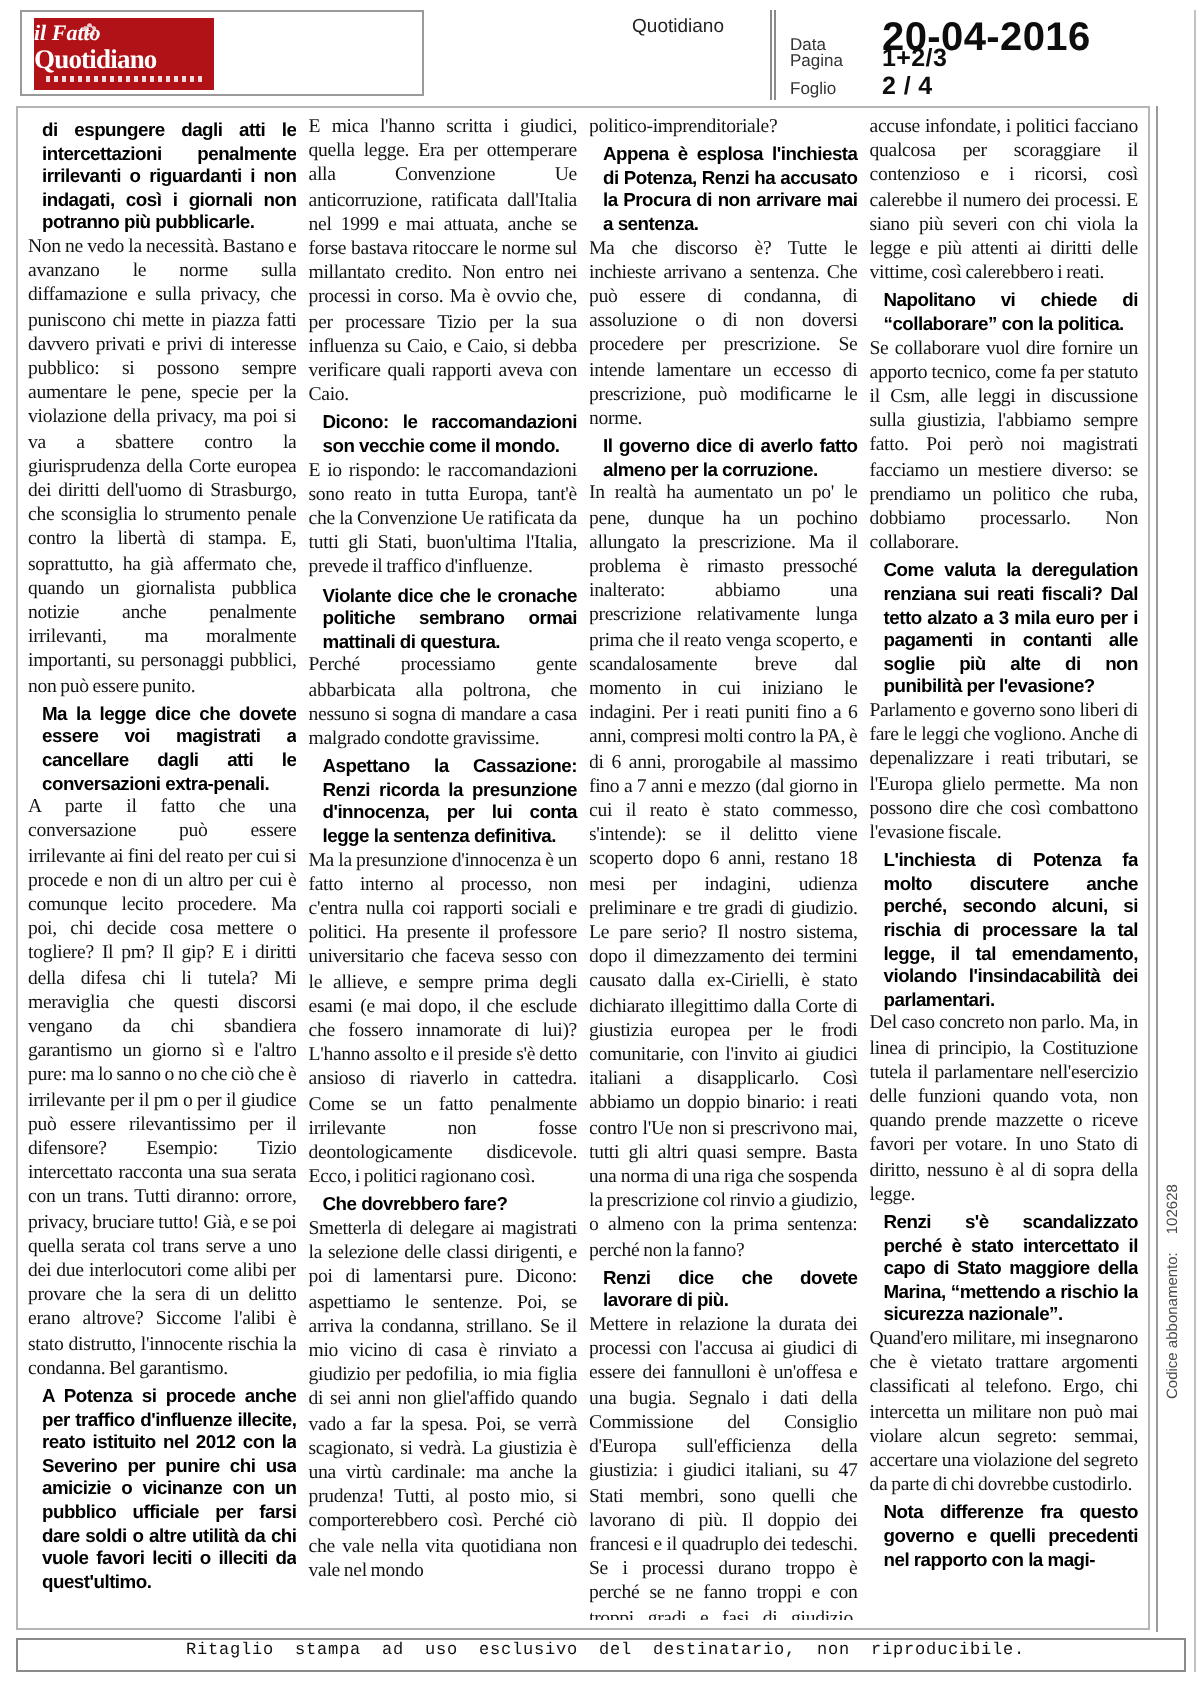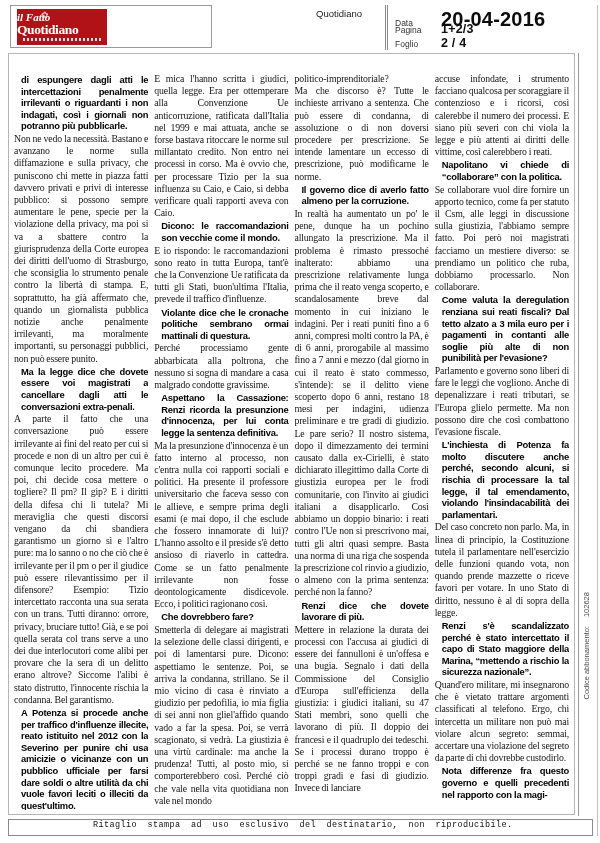--- a/index.html
+++ b/index.html
@@ -24,21 +24,21 @@
           border-left:3px double #8a8a8a; padding:3px 0 0 7px;margin-left:16px; }
   .meta-row { display:flex; align-items:baseline; height:14px; }
   .meta-label { width:46px; font:8.5px "Liberation Sans", sans-serif; color:#333; }
   .meta-value { font:600 12.5px "Liberation Sans", sans-serif; color:#0d0d0d; letter-spacing:0.2px; }
   .meta-row:first-child .meta-value { font-size:20px;text-align:center; }
 
   
   .main-box { position:absolute; left:8px; top:53px; width:567px; height:762px;
           border:1px solid #b5b5b5; padding:4px 5px; overflow:hidden; }
   .cols { display:flex; gap:6px; height:100%; overflow:hidden; }
-  .col { flex:1 1 0; overflow:hidden; text-align:justify; hyphens:auto;margin-top:15px; -webkit-hyphens:auto; }
+  .col { flex:1 1 0; overflow:hidden; text-align:justify; hyphens:auto; -webkit-hyphens:auto; }
   .col p.a { font:9.8px/12.2px "Liberation Serif", serif; color:#141414;
              letter-spacing:-0.15px; word-spacing:-0.4px; }
   .col p.q { font:bold 9.4px/11.6px "Liberation Sans", sans-serif; color:#000;
              margin:1px 0 1px 7px; letter-spacing:-0.25px; }
 
   
   .codice-rule { position:absolute; left:578px; top:53px; height:763px; border-left:1px solid #9a9a9a; }
   .right-edge  { position:absolute; left:597px; top:5px;  height:831px; border-left:1px solid #c2c2c2; }
   .codice { position:absolute; left:512px; top:619px; width:150px; height:11px;
             transform:rotate(-90deg); font:7.5px "Liberation Sans", sans-serif;
@@ -95,28 +95,29 @@
         <p class="a">E io rispondo: le raccomandazioni sono reato in tutta Europa, tant'è che la Convenzione Ue ratificata da tutti gli Stati, buon'ultima l'Italia, prevede il traffico d'influenze.</p>
         <p class="q">Violante dice che le cronache politiche sembrano ormai mattinali di questura.</p>
         <p class="a">Perché processiamo gente abbarbicata alla poltrona, che nessuno si sogna di mandare a casa malgrado condotte gravissime.</p>
         <p class="q">Aspettano la Cassazione: Renzi ricorda la presunzione d'innocenza, per lui conta legge la sentenza definitiva.</p>
         <p class="a">Ma la presunzione d'innocenza è un fatto interno al processo, non c'entra nulla coi rapporti sociali e politici. Ha presente il professore universitario che faceva sesso con le allieve, e sempre prima degli esami (e mai dopo, il che esclude che fossero innamorate di lui)? L'hanno assolto e il preside s'è detto ansioso di riaverlo in cattedra. Come se un fatto penalmente irrilevante non fosse deontologicamente disdicevole. Ecco, i politici ragionano così.</p>
         <p class="q">Che dovrebbero fare?</p>
         <p class="a">Smetterla di delegare ai magistrati la selezione delle classi dirigenti, e poi di lamentarsi pure. Dicono: aspettiamo le sentenze. Poi, se arriva la condanna, strillano. Se il mio vicino di casa è rinviato a giudizio per pedofilia, io mia figlia di sei anni non gliel'affido quando vado a far la spesa. Poi, se verrà scagionato, si vedrà. La giustizia è una virtù cardinale: ma anche la prudenza! Tutti, al posto mio, si comporterebbero così. Perché ciò che vale nella vita quotidiana non vale nel mondo</p>
       </div>
       <div class="col">
         <p class="a">politico-imprenditoriale?</p>
+        <p class="q">Appena è esplosa l'inchiesta di Potenza, Renzi ha accusato la Procura di non arrivare mai a sentenza.</p>
         <p class="a">Ma che discorso è? Tutte le inchieste arrivano a sentenza. Che può essere di condanna, di assoluzione o di non doversi procedere per prescrizione. Se intende lamentare un eccesso di prescrizione, può modificarne le norme.</p>
         <p class="q">Il governo dice di averlo fatto almeno per la corruzione.</p>
         <p class="a">In realtà ha aumentato un po' le pene, dunque ha un pochino allungato la prescrizione. Ma il problema è rimasto pressoché inalterato: abbiamo una prescrizione relativamente lunga prima che il reato venga scoperto, e scandalosamente breve dal momento in cui iniziano le indagini. Per i reati puniti fino a 6 anni, compresi molti contro la PA, è di 6 anni, prorogabile al massimo fino a 7 anni e mezzo (dal giorno in cui il reato è stato commesso, s'intende): se il delitto viene scoperto dopo 6 anni, restano 18 mesi per indagini, udienza preliminare e tre gradi di giudizio. Le pare serio? Il nostro sistema, dopo il dimezzamento dei termini causato dalla ex-Cirielli, è stato dichiarato illegittimo dalla Corte di giustizia europea per le frodi comunitarie, con l'invito ai giudici italiani a disapplicarlo. Così abbiamo un doppio binario: i reati contro l'Ue non si prescrivono mai, tutti gli altri quasi sempre. Basta una norma di una riga che sospenda la prescrizione col rinvio a giudizio, o almeno con la prima sentenza: perché non la fanno?</p>
         <p class="q">Renzi dice che dovete lavorare di più.</p>
         <p class="a">Mettere in relazione la durata dei processi con l'accusa ai giudici di essere dei fannulloni è un'offesa e una bugia. Segnalo i dati della Commissione del Consiglio d'Europa sull'efficienza della giustizia: i giudici italiani, su 47 Stati membri, sono quelli che lavorano di più. Il doppio dei francesi e il quadruplo dei tedeschi. Se i processi durano troppo è perché se ne fanno troppi e con troppi gradi e fasi di giudizio. Invece di lanciare</p>
       </div>
       <div class="col">
-        <p class="a">accuse infondate, i strumento facciano qualcosa per scoraggiare il contenzioso e i ricorsi, così calerebbe il numero dei processi. E siano più severi con chi viola la legge e più attenti ai diritti delle vittime, così calerebbero i reati.</p>
+        <p class="a">accuse infondate, i politici facciano qualcosa per scoraggiare il contenzioso e i ricorsi, così calerebbe il numero dei processi. E siano più severi con chi viola la legge e più attenti ai diritti delle vittime, così calerebbero i reati.</p>
         <p class="q">Napolitano vi chiede di “collaborare” con la politica.</p>
         <p class="a">Se collaborare vuol dire fornire un apporto tecnico, come fa per statuto il Csm, alle leggi in discussione sulla giustizia, l'abbiamo sempre fatto. Poi però noi magistrati facciamo un mestiere diverso: se prendiamo un politico che ruba, dobbiamo processarlo. Non collaborare.</p>
         <p class="q">Come valuta la deregulation renziana sui reati fiscali? Dal tetto alzato a 3 mila euro per i pagamenti in contanti alle soglie più alte di non punibilità per l'evasione?</p>
         <p class="a">Parlamento e governo sono liberi di fare le leggi che vogliono. Anche di depenalizzare i reati tributari, se l'Europa glielo permette. Ma non possono dire che così combattono l'evasione fiscale.</p>
         <p class="q">L'inchiesta di Potenza fa molto discutere anche perché, secondo alcuni, si rischia di processare la tal legge, il tal emendamento, violando l'insindacabilità dei parlamentari.</p>
         <p class="a">Del caso concreto non parlo. Ma, in linea di principio, la Costituzione tutela il parlamentare nell'esercizio delle funzioni quando vota, non quando prende mazzette o riceve favori per votare. In uno Stato di diritto, nessuno è al di sopra della legge.</p>
         <p class="q">Renzi s'è scandalizzato perché è stato intercettato il capo di Stato maggiore della Marina, “mettendo a rischio la sicurezza nazionale”.</p>
         <p class="a">Quand'ero militare, mi insegnarono che è vietato trattare argomenti classificati al telefono. Ergo, chi intercetta un militare non può mai violare alcun segreto: semmai, accertare una violazione del segreto da parte di chi dovrebbe custodirlo.</p>
         <p class="q">Nota differenze fra questo governo e quelli precedenti nel rapporto con la magi-</p>
       </div>

